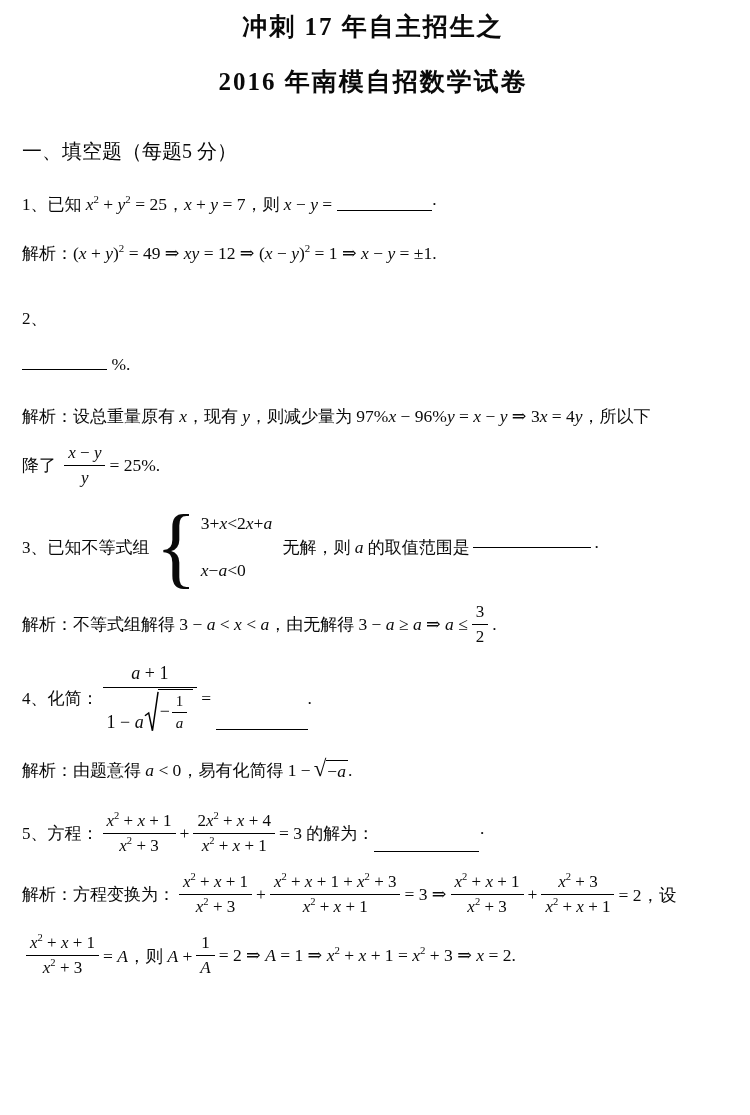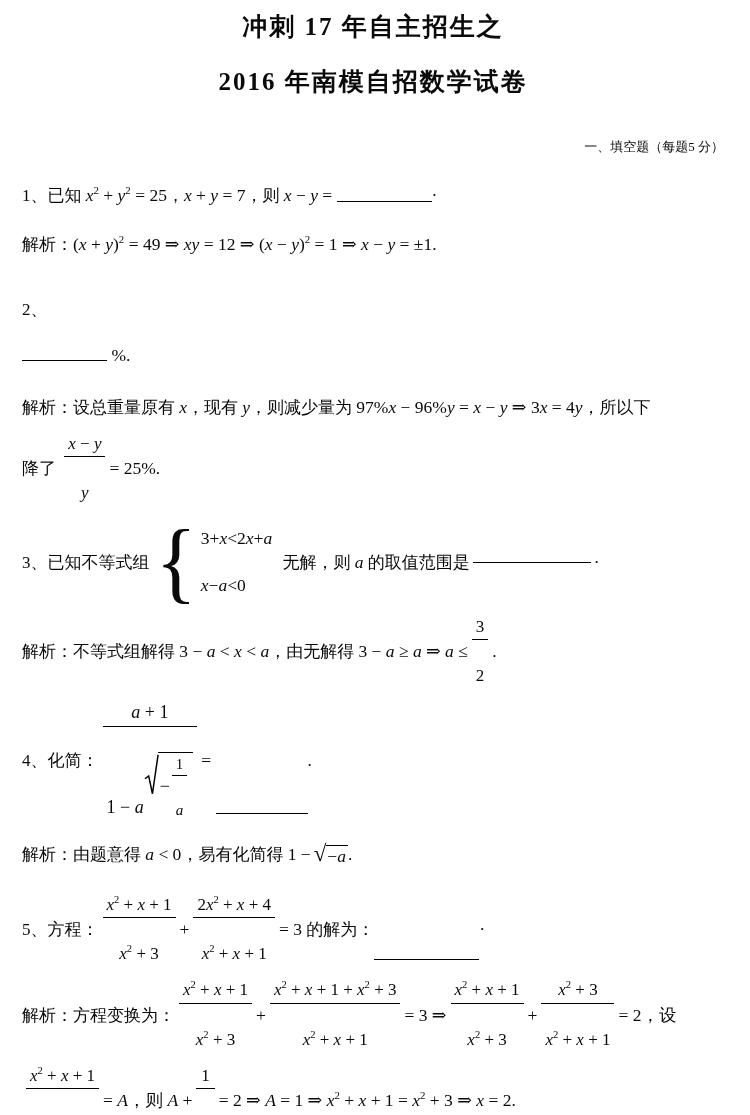--- a/index.html
+++ b/index.html
@@ -16,21 +16,21 @@
   .title{text-align:center;font-weight:bold;font-size:25px;letter-spacing:2px;}
   #t1{margin-top:2px;}
   #t2{margin-top:22px;}
 
   .row{margin-top:20px;}
   .mrow{display:flex;align-items:center;flex-wrap:nowrap;}
   .mrow > span{white-space:pre;}
   .cn{font-size:17px;}
   .m{font-size:17.5px;}
 
-  #sec{margin-top:40px;font-size:13px;text-align:right;}
+  #sec{margin-top:40px;font-size:20px;}
   #q1{margin-top:28px;}
   #sol1{margin-top:26px;}
   #q2a{margin-top:42px;}
   #q2b{margin-top:24px;}
   #sol2a{margin-top:30px;}
   #sol2b{margin-top:14px;}
   #q3{margin-top:22px;}
   #sol3{margin-top:18px;}
   #q4{margin-top:14px;}
   #sol4{margin-top:24px;}
@@ -42,21 +42,21 @@
   .blank{display:inline-block;height:3px;border-bottom:1.4px solid #000;align-self:flex-end;margin-bottom:5px;}
   .w95{width:95px;}
   .w85{width:85px;}
   .w92{width:92px;}
   .w105{width:105px;}
   
   .dashline{display:inline-block;width:118px;height:0;border-top:1.6px solid #000;margin:0 3px;}
 
   
   .frac{display:inline-flex;flex-direction:column;align-items:stretch;text-align:center;
-        vertical-align:middle;margin:0 4px;line-height:1.3;gap:24px;}
+        vertical-align:middle;margin:0 4px;line-height:1.3;}
   .frac .num{border-bottom:1.3px solid #000;padding:0 4px 1px 4px;}
   .frac .den{padding:1px 4px 0 4px;}
   .frac.small{font-size:15px;margin:0 2px;line-height:1.25;}
 
   
   .sys{display:inline-flex;align-items:center;margin:0 6px;}
   .brace{font-size:86px;font-weight:300;line-height:72px;margin-right:4px;transform:scaleY(1.05);}
   .syslines{display:inline-flex;flex-direction:column;gap:28px;font-size:23px;line-height:1.1;}
 
   

